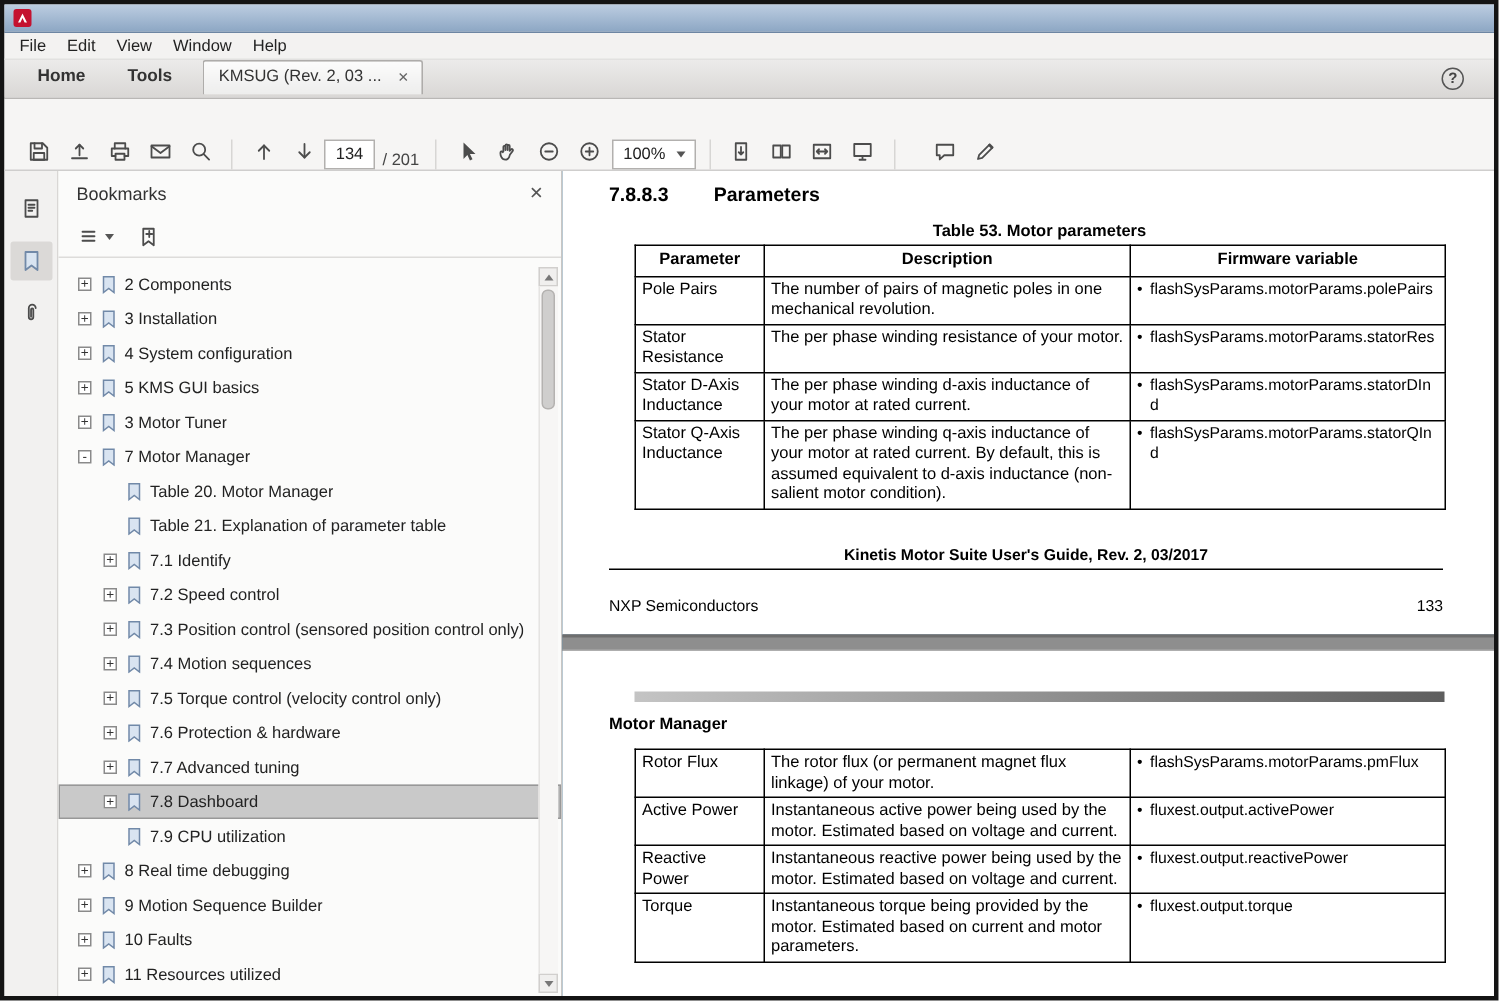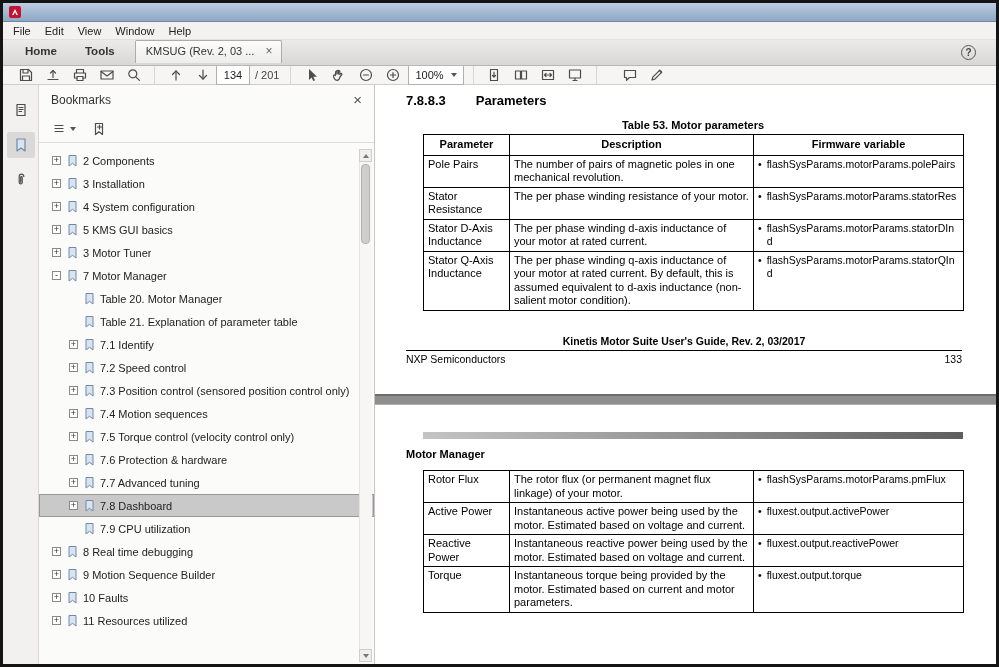--- a/index.html
+++ b/index.html
@@ -20,21 +20,21 @@
 
   
   .tabbar{height:26px;background:linear-gradient(#ecebea,#d9d7d5);border-bottom:1px solid #b9b7b5;display:flex;align-items:flex-start;padding-left:8px;position:relative;flex:0 0 auto}
   .nav-tab{font-size:11.5px;color:#333;padding:5px 14px 7px;font-weight:bold}
   .doc-tab{display:flex;align-items:center;gap:10px;background:linear-gradient(#fcfcfc,#ededec);border:1px solid #aeacaa;border-bottom:none;border-radius:2px 2px 0 0;padding:4px 8px 6px 10px;font-size:11px;color:#333;margin-left:6px;max-width:150px}
   .doc-tab-label{white-space:nowrap;overflow:hidden}
   .tab-close{font-size:12px;color:#666;line-height:10px;padding:0 1px}
   .help-btn{position:absolute;right:20px;top:5px;width:15px;height:15px;border:1.4px solid #555;border-radius:50%;font-size:10px;font-weight:bold;color:#444;display:flex;align-items:center;justify-content:center}
 
   
-  .toolbar{height:19px;background:#f6f5f4;border-bottom:1px solid #cfcecd;display:flex;align-items:center;padding:0 9px;flex:0 0 auto}
+  .toolbar{height:48px;background:#f6f5f4;border-bottom:1px solid #cfcecd;display:flex;align-items:flex-end;padding:0 9px;flex:0 0 auto}
   .tbtn{height:24px;min-width:25px;display:flex;align-items:center;justify-content:center;border-radius:2px;margin:0 1px}
   .sep{width:1px;height:20px;background:#d7d6d4;margin:0 7px}
   .page-box{width:34px;height:20px;border:1px solid #b2b0ae;background:#fff;font-size:11px;text-align:center;color:#222;font-family:"Liberation Sans",sans-serif}
   .page-total{font-size:11px;color:#444;margin:0 4px 0 5px;white-space:nowrap}
   .zoom-box{display:flex;align-items:center;gap:7px;border:1px solid #b2b0ae;background:#fff;height:20px;padding:0 6px;font-size:11px;color:#222;margin:0 2px}
   .caret{width:0;height:0;border-left:3.5px solid transparent;border-right:3.5px solid transparent;border-top:4px solid #555}
   .ic path,.ic rect,.ic circle,.ic line{stroke:#4c4c4c;fill:none;stroke-width:1.2;stroke-linecap:round;stroke-linejoin:round}
   .ic .f{fill:#4c4c4c;stroke:none}
   .ic .fb{fill:#d9e4f1;stroke:#7189a8}
 
@@ -79,21 +79,21 @@
   .tbl-caption{width:540px;margin:11px 0 3px 17px;text-align:center;font-weight:bold;font-size:11px;color:#000}
   table.doc{border-collapse:collapse;table-layout:fixed;width:540px;margin-left:17px}
   .doc td,.doc th{border:1px solid #000;vertical-align:top;padding:2px 4px;font-size:11px;line-height:13.5px;color:#000}
   .doc th{text-align:center;font-weight:bold;padding:3px}
   .col-param{width:86px}.col-desc{width:244px}.col-fw{width:210px}
   .fw-cell{display:flex;gap:5px;font-size:10.5px;line-height:13px}
   .fw-text{word-break:break-all}
   tr.redline td{border-bottom:2.5px solid #c22424}
   .pg-footer-center{margin-top:24px;text-align:center;font-size:10.5px;font-weight:bold;color:#000}
   .pg-rule{border-top:1px solid #000;margin-top:3px}
-  .pg-footer-row{display:flex;justify-content:space-between;font-size:10.5px;margin-top:2px;color:#000}
+  .pg-footer-row{display:flex;justify-content:space-between;font-size:10.5px;margin-top:18px;color:#000}
   .page-sep{height:11px;background:#8e8e8e;border-top:2px solid #6e6e6e;border-bottom:1px solid #aeaeae;flex:0 0 auto}
   .page2{flex:1;padding:27px 34px 0 31px}
   .chapter-bar{height:7px;width:540px;margin-left:17px;background:linear-gradient(to right,#c4c4c4,#5e5e5e)}
   .running-header{font-size:11px;font-weight:bold;margin:9px 0 10px 0;color:#000}
 </style>
 </head>
 <body>
 
 <div class="frame">
 

